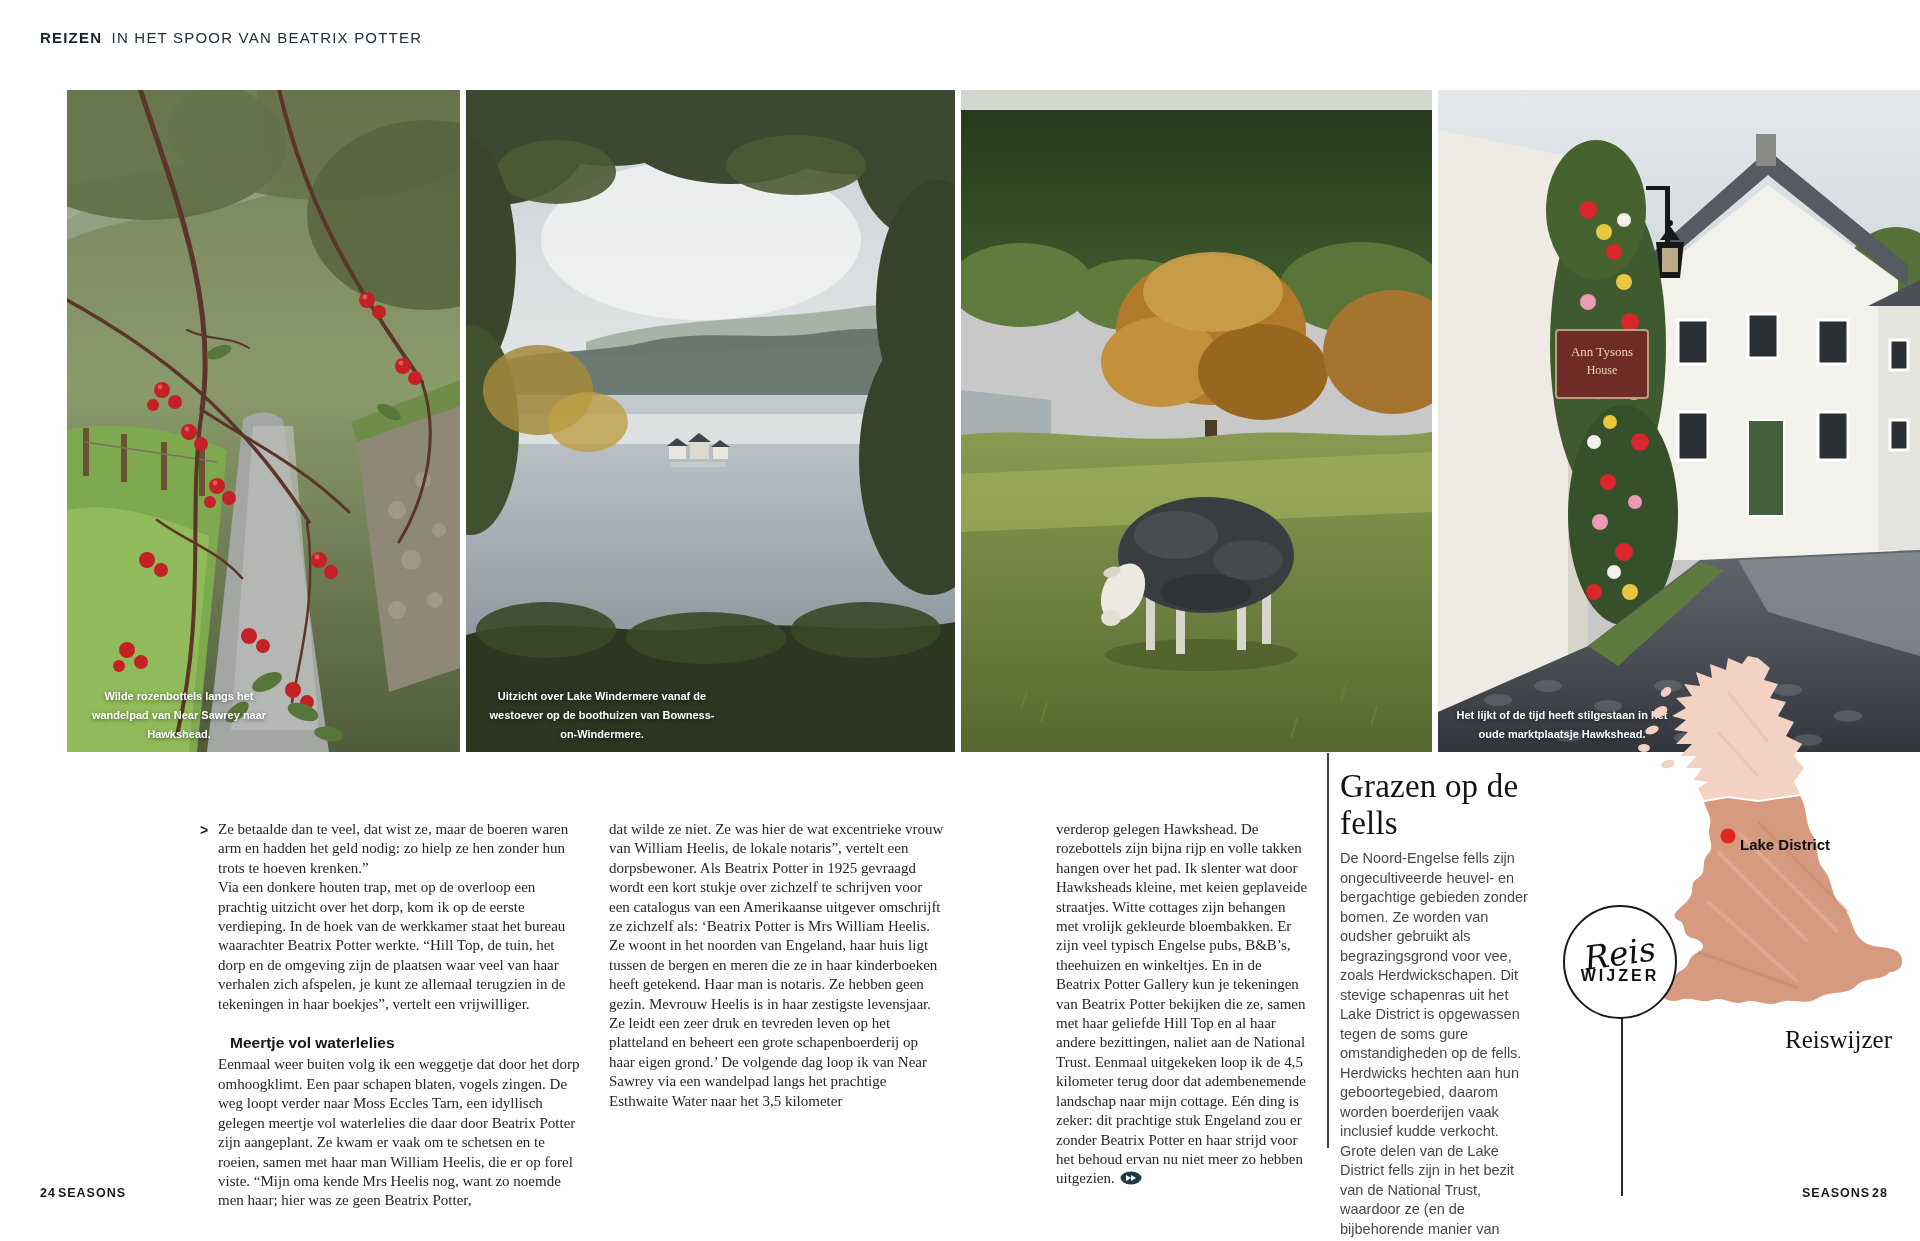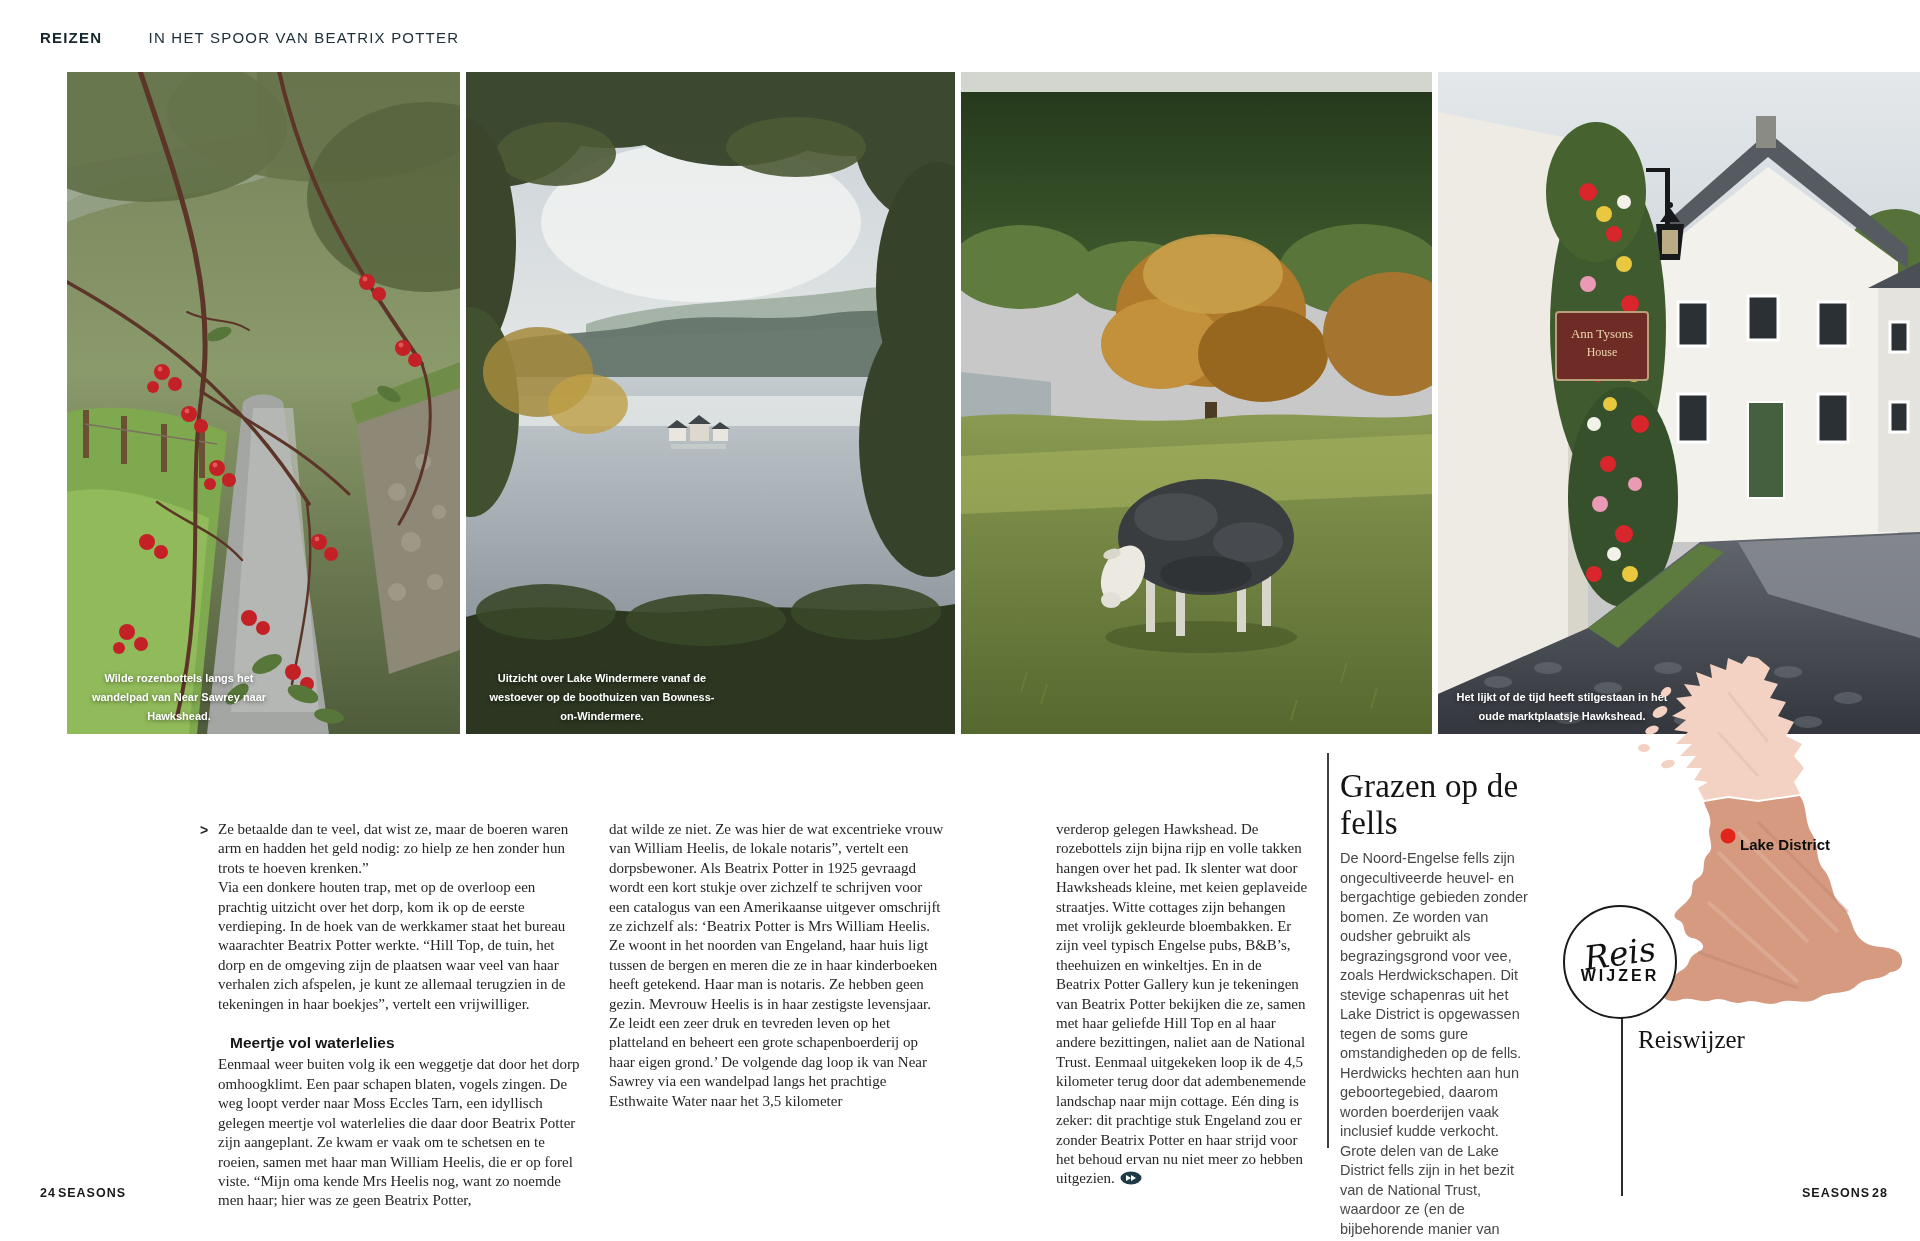--- a/index.html
+++ b/index.html
@@ -3,24 +3,24 @@
 <meta charset="utf-8">
 <style>
   * { margin:0; padding:0; box-sizing:border-box; }
   html,body { background:#9a9a9a; }
   .page { position:relative; width:1920px; height:1241px; background:#ffffff; margin:0 auto;
           overflow:hidden; font-family:"Liberation Sans", sans-serif; }
 
   
   .kicker { position:absolute; left:40px; top:29px; font-size:15px; letter-spacing:1.2px; color:#16262e; }
   .kicker b { font-weight:800; margin-right:4px; }
-  .kicker .rest { font-weight:400; color:#20303a;margin-left:37px; }
-
-  
-  .photo { position:absolute; top:72px; height:662px; overflow:hidden; background:#c8c8c8; }
+  .kicker .rest { font-weight:400; color:#20303a; }
+
+  
+  .photo { position:absolute; top:90px; height:662px; overflow:hidden; background:#c8c8c8; }
   #photo1 { left:67px;  width:393px; }
   #photo2 { left:466px; width:489px; }
   #photo3 { left:961px; width:471px; }
   #photo4 { left:1438px; width:482px; }
   .photo svg { position:absolute; left:0; top:0; width:100%; height:100%; display:block; }
   .caption { position:absolute; bottom:8px; color:#fff; font-size:11px; line-height:19px; font-weight:600;
              text-shadow:0 1px 4px rgba(0,0,0,.5);text-align:center; }
   #photo1 .caption { left:8px;  width:208px; }
   #photo2 .caption { left:16px; width:240px; }
   #photo3 .caption { left:97px; width:244px; }
@@ -54,21 +54,21 @@
   
   .mapwrap { position:absolute; left:1608px; top:652px; width:312px; height:360px; z-index:5; }
   .mapwrap svg { width:100%; height:100%; display:block; }
   .map-label { position:absolute; left:1740px; top:836px; font-weight:700; font-size:15px; color:#0d0d0d; z-index:6; }
   .stamp { position:absolute; left:1563px; top:905px; width:114px; height:114px; border:2px solid #1a1a1a;
            border-radius:50%; background:#fff; display:flex; flex-direction:column; align-items:center;
            justify-content:center; z-index:8; }
   .stamp .script { font-family:"DejaVu Serif", serif; font-style:italic; font-size:33px; color:#101010;
                    transform:rotate(-8deg); line-height:30px; }
   .stamp .caps { font-weight:700; font-size:16px; letter-spacing:3px; color:#101010; margin-top:-2px; }
-  .reiswijzer { position:absolute; left:1638px; top:1026px; width:254px; z-index:6; }
+  .reiswijzer { position:absolute; left:1638px; top:1026px; width:254px; z-index:6;text-align:right; }
   .reiswijzer h2 { font-family:"Liberation Serif", serif; font-weight:400; font-size:25px; color:#141414;
                    margin-bottom:6px; }
 
   
   .footer { position:absolute; top:1186px; font-size:12.5px; letter-spacing:1px; color:#191919; }
   #footer-left { left:40px; }
   #footer-right { right:32px; }
   .footer .num { font-weight:700; }
   .footer .brand { font-weight:700; margin:0 2px; }
 </style>

